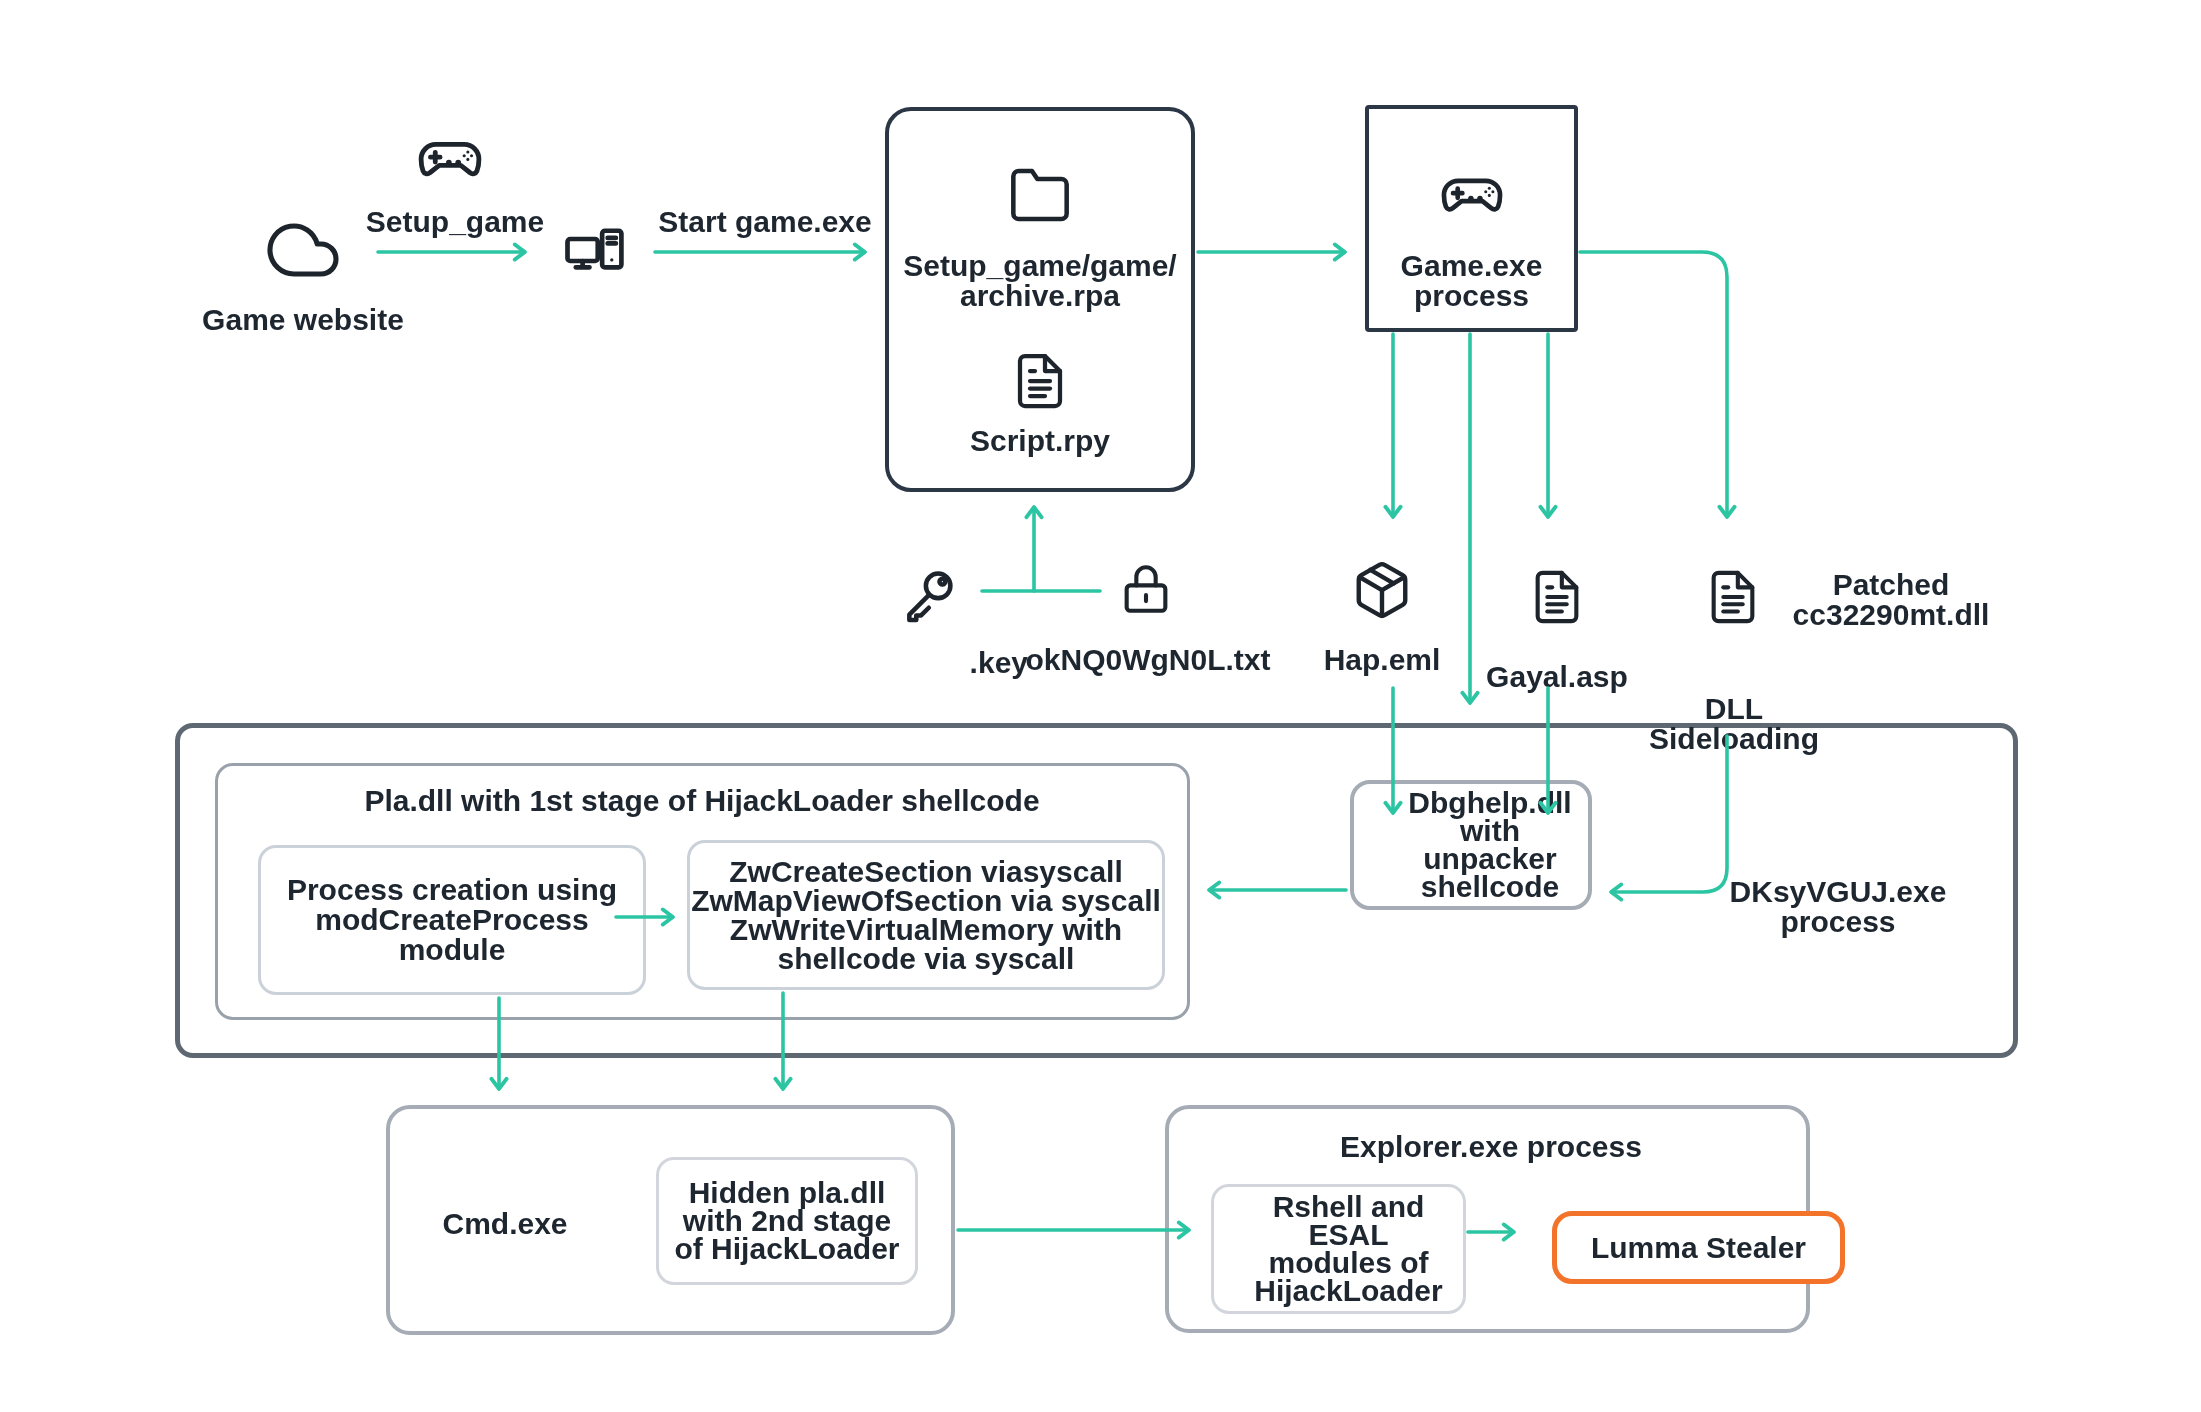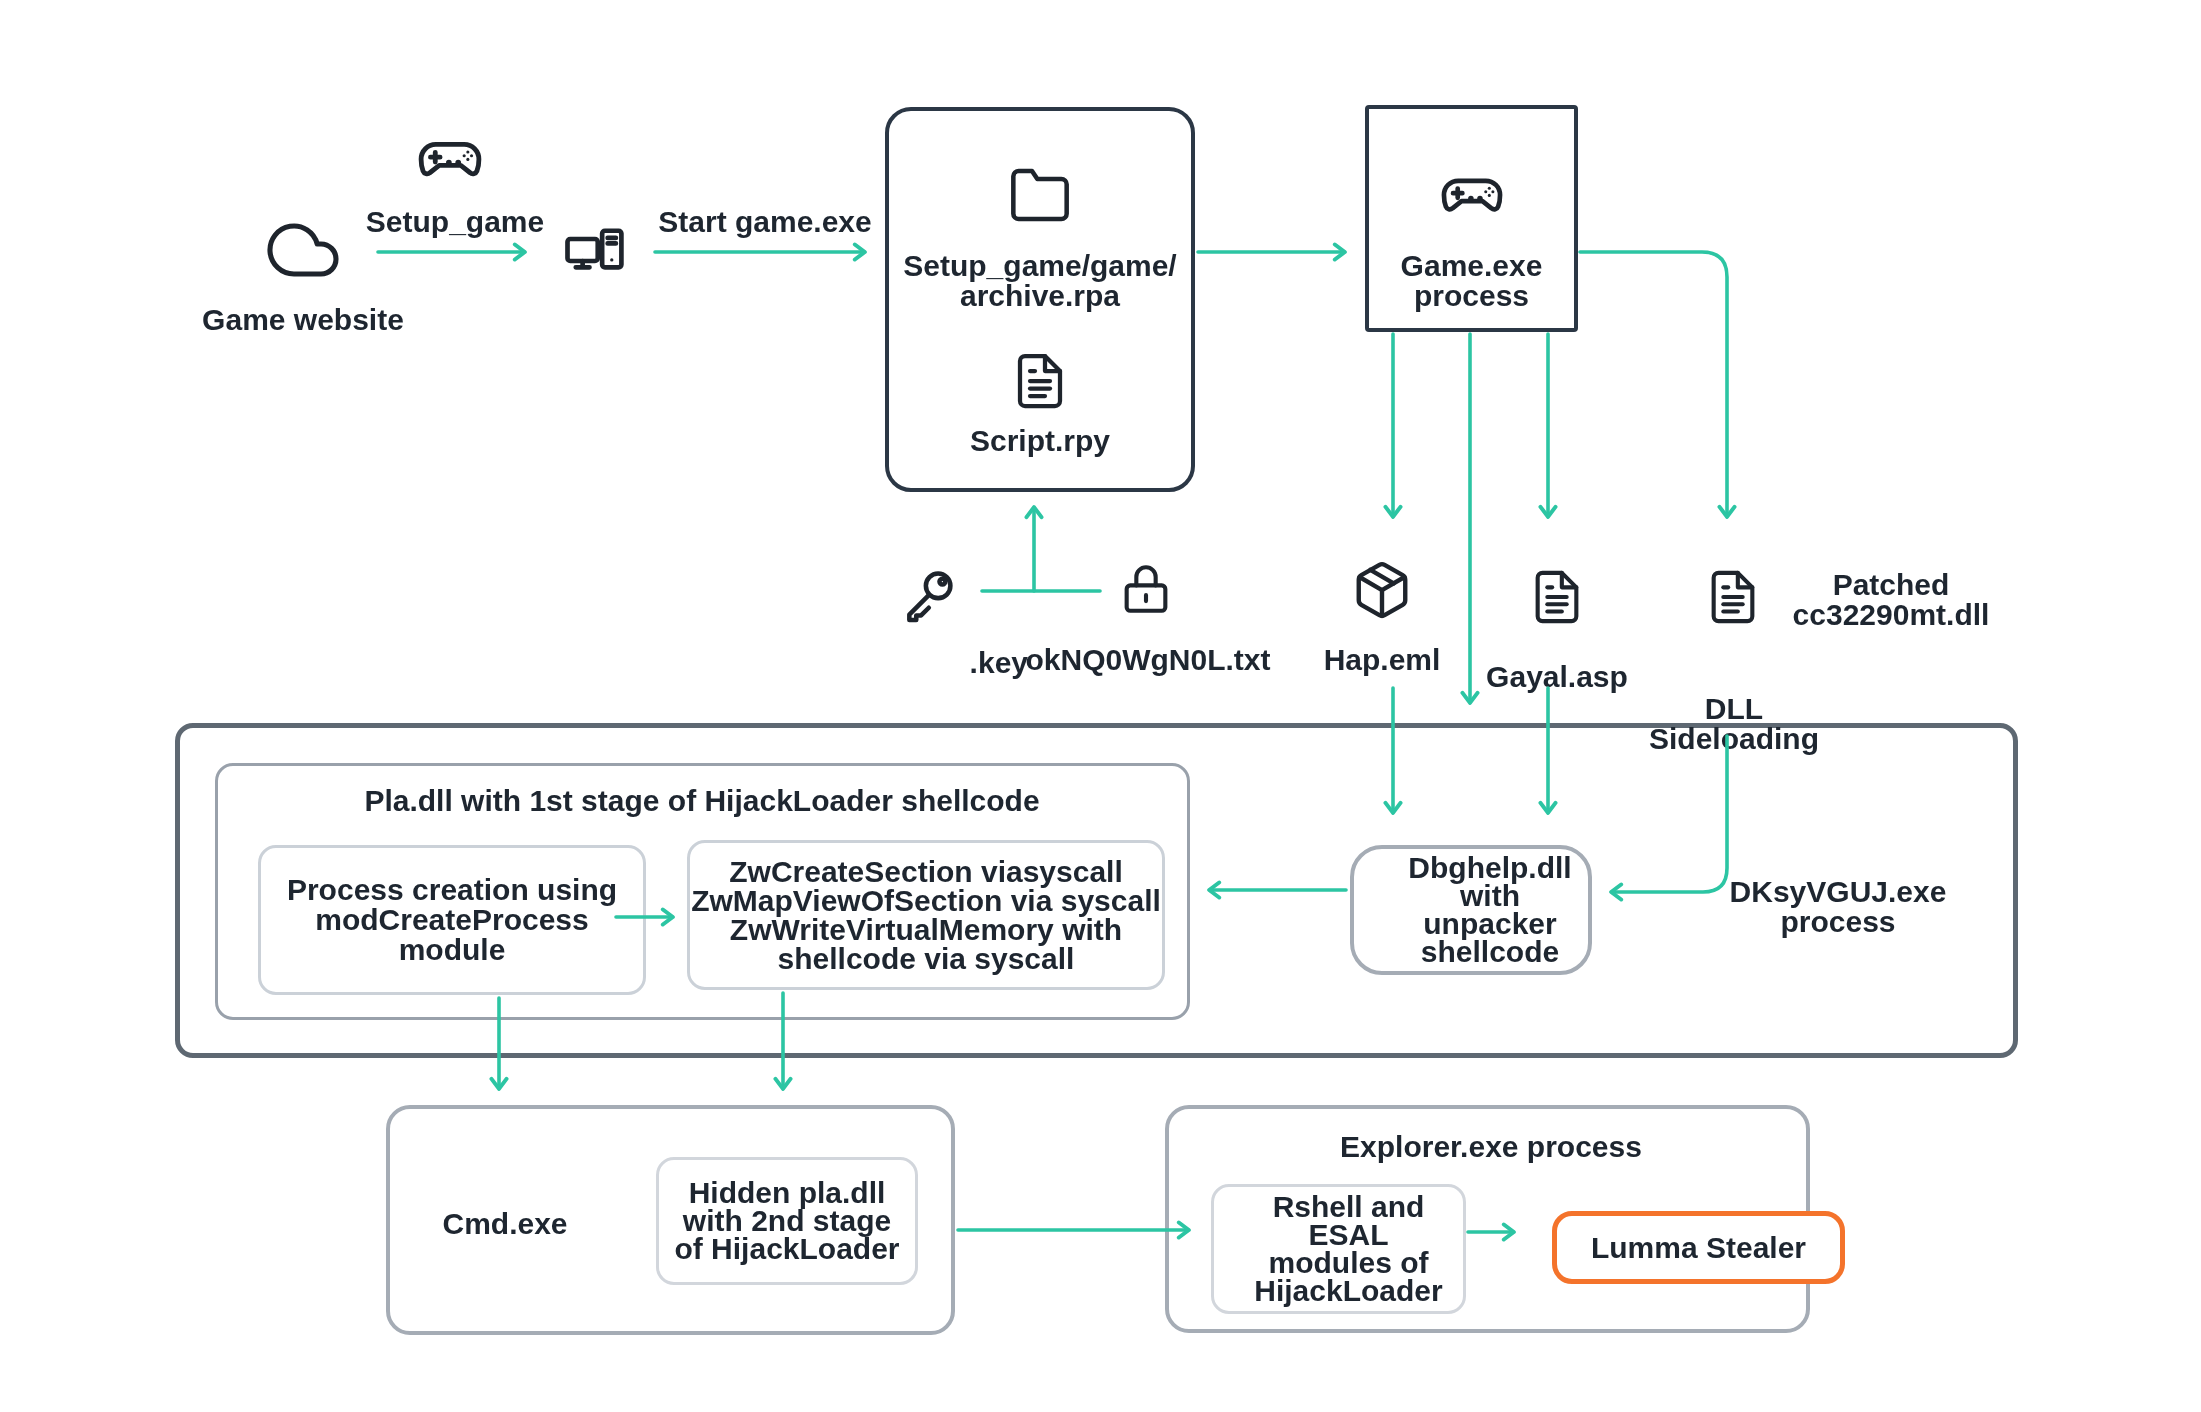--- a/index.html
+++ b/index.html
@@ -80,21 +80,21 @@
 module</div>
   </div>
 
   <div class="box light-box center-text" style="left:687px;top:840px;width:478px;height:150px;">
     <div class="lbl" style="position:static;transform:none;line-height:29px;">ZwCreateSection viasyscall
 ZwMapViewOfSection via syscall
 ZwWriteVirtualMemory with
 shellcode via syscall</div>
   </div>
 
-  <div class="box mid-box center-text" style="left:1350px;top:845px;width:242px;height:130px;border-radius:32px;padding-left:38px;">
+  <div class="box mid-box center-text" style="left:1350px;top:780px;width:242px;height:130px;border-radius:20px;padding-left:38px;">
     <div class="lbl" style="position:static;transform:none;line-height:28px;">Dbghelp.dll
 with unpacker
 shellcode</div>
   </div>
 
   <div class="lbl" style="left:1838px;top:907px;width:300px;">DKsyVGUJ.exe
 process</div>
 
   <div class="box mid-box" style="left:386px;top:1105px;width:569px;height:230px;">
     <div class="lbl" style="left:115px;top:115px;">Cmd.exe</div>

